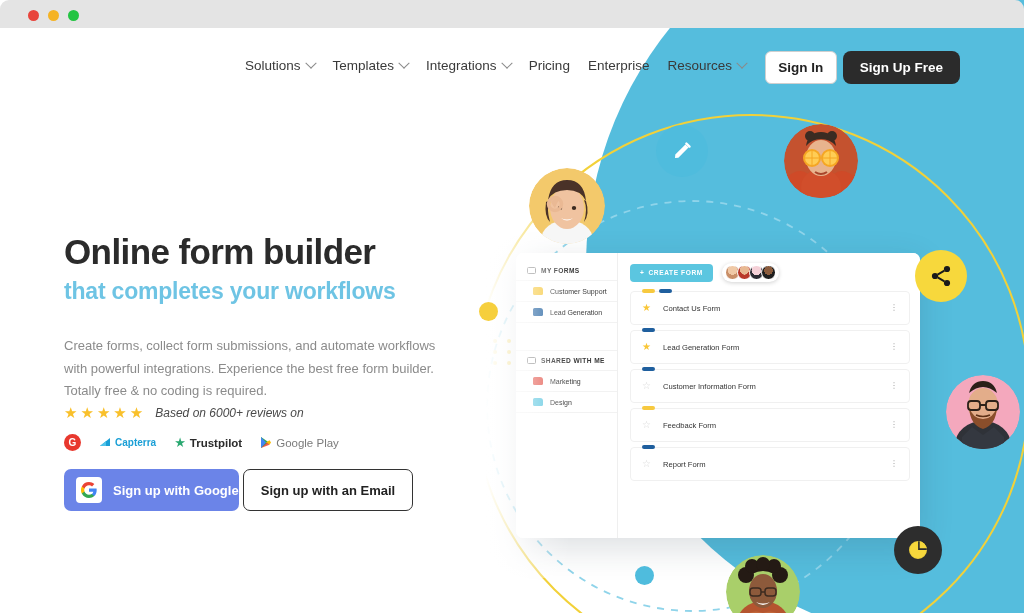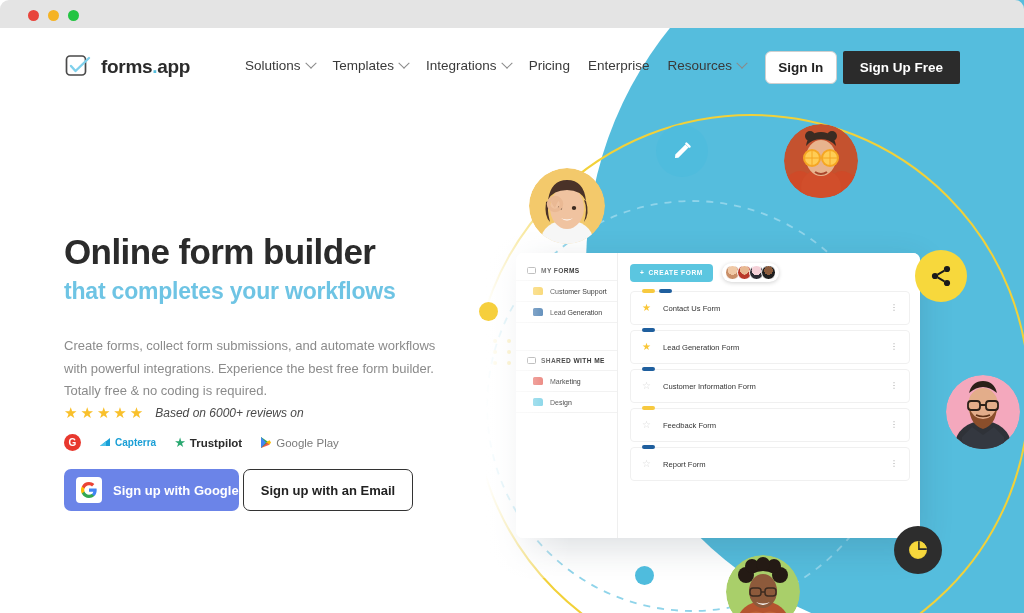--- a/index.html
+++ b/index.html
@@ -101,21 +101,21 @@
     border: 1px solid #cfcfcf;
     border-radius: 6px;
     font-size: 13.5px; font-weight: bold; color: #222;
     display: flex; align-items: center; justify-content: center;
     cursor: pointer;
   }
   .btn-signup {
     margin-left: 6px;
     height: 33px; padding: 0 17px;
     background: #2b2b2b; color: #ffffff;
-    border-radius: 2px;
+    border-radius: 8px;
     font-size: 13.5px; font-weight: bold;
     display: flex; align-items: center; justify-content: center;
     cursor: pointer;
   }
 
   
   .hero { position: absolute; left: 64px; top: 232px; z-index: 30; width: 420px; }
   .hero h1 {
     font-size: 35px; font-weight: bold; color: #2b2b2b;
     line-height: 1.12; letter-spacing: -0.6px;
@@ -332,29 +332,20 @@
   <div class="fade-left"></div>
 
   <div class="chrome">
     <div class="dots">
       <div class="dot red"></div>
       <div class="dot yellow"></div>
       <div class="dot green"></div>
     </div>
   </div>
 
-  <div class="logo-wrap">
-    <span class="logo-mark">
-      <svg width="28" height="28" viewBox="0 0 28 28">
-        <rect x="2.5" y="3" width="19" height="19" rx="3.5" fill="none" stroke="#4a4a4a" stroke-width="1.7"></rect>
-        <path d="M7 13 L11.5 18 L25 5" fill="none" stroke="#7fd0ec" stroke-width="2.4" stroke-linecap="round" stroke-linejoin="round"></path>
-      </svg>
-    </span>
-    <span class="logo-text"><span>forms</span><span class="dotc">.</span><span>app</span></span>
-  </div>
 
   <div class="nav-links">
     <div class="nav-item">
       <span>Solutions</span>
       <i class="chev"></i>
     </div>
     <div class="nav-item">
       <span>Templates</span>
       <i class="chev"></i>
     </div>

